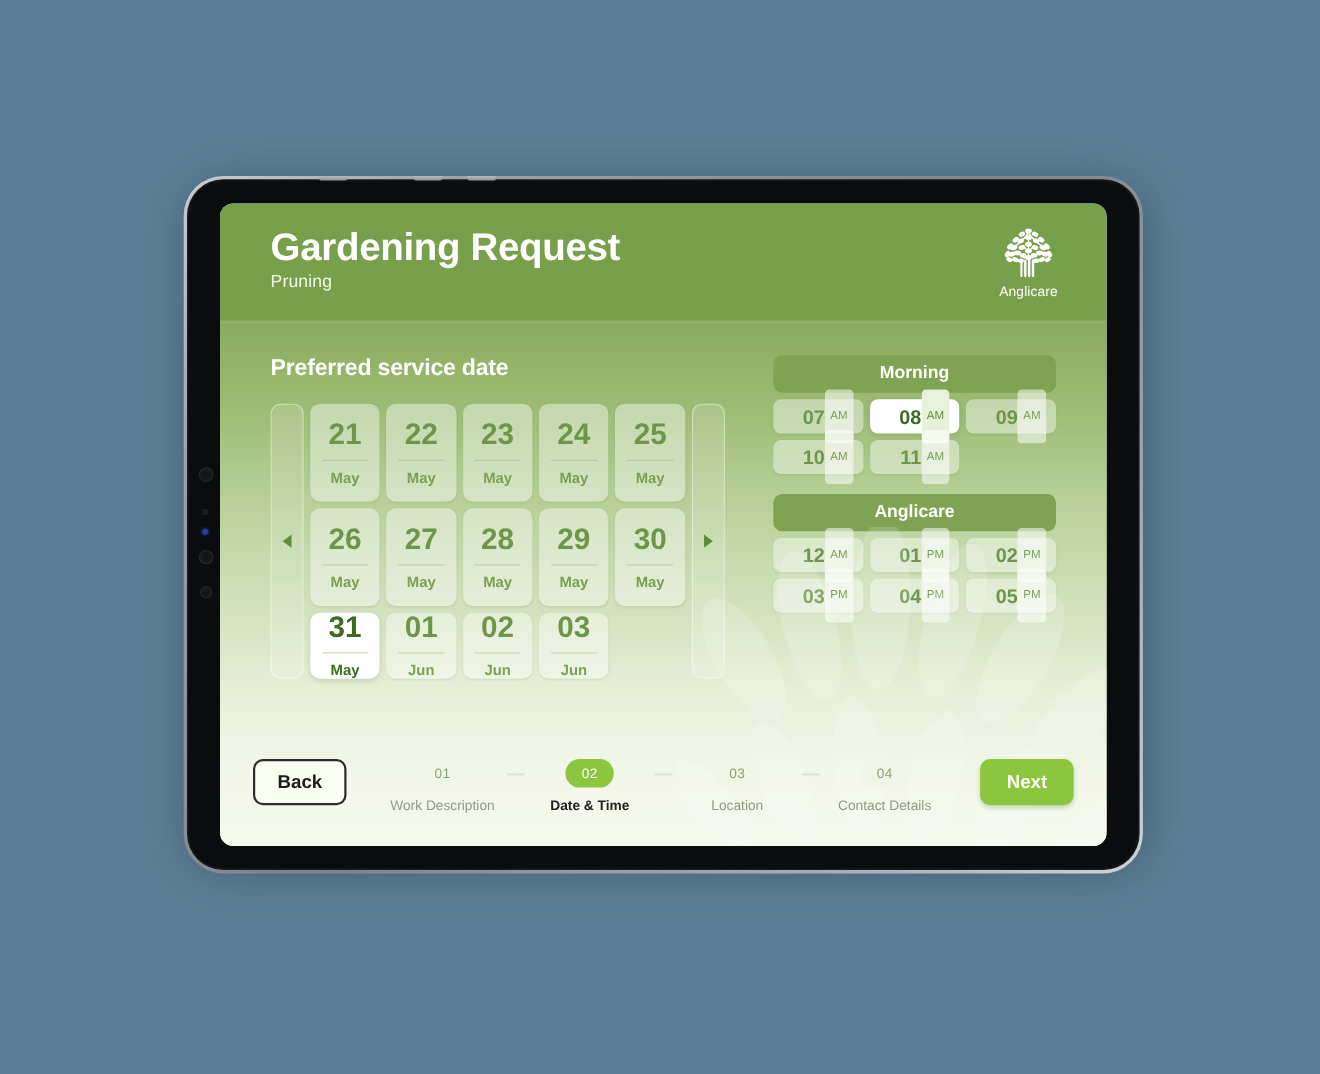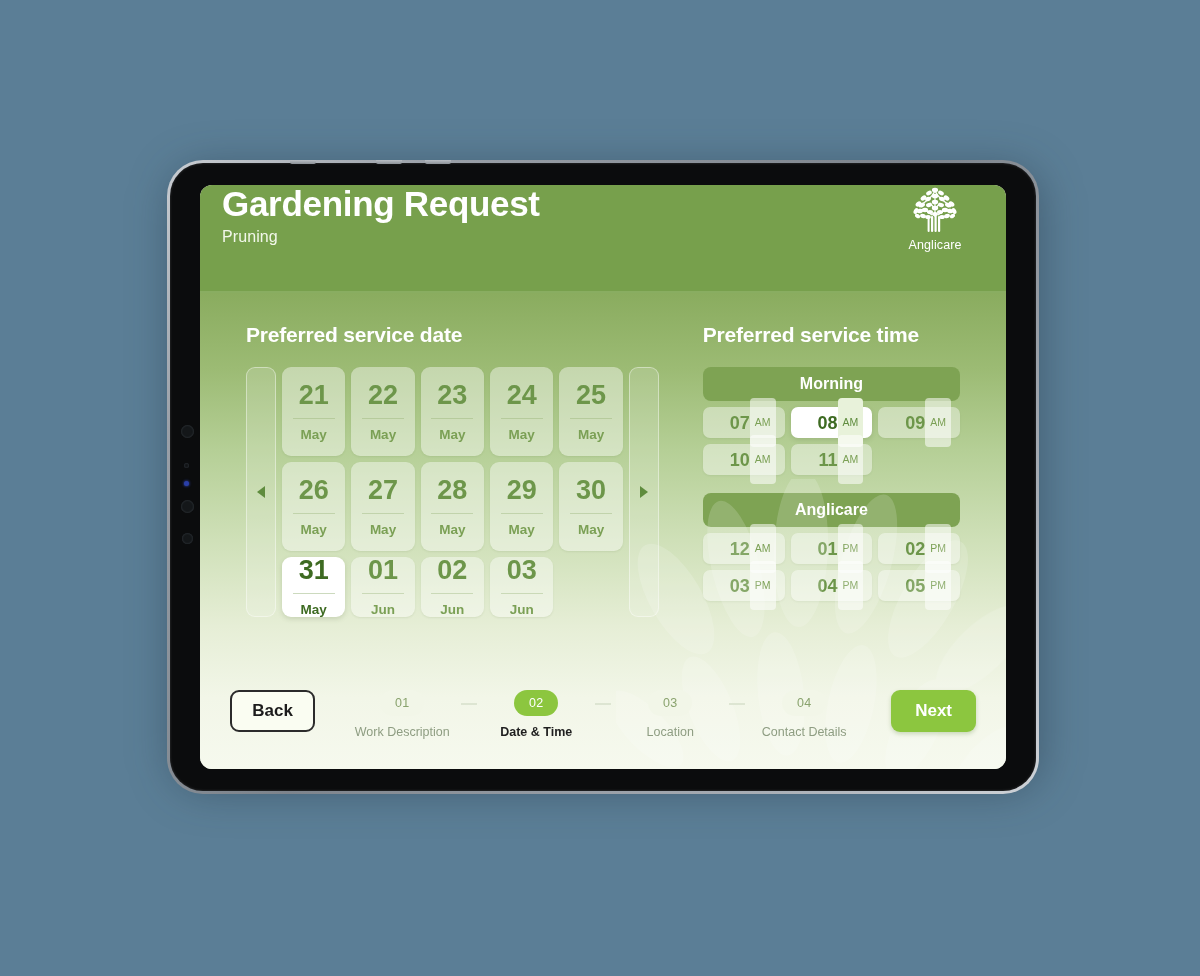--- a/index.html
+++ b/index.html
@@ -89,22 +89,23 @@
     flex-direction: column;
   }
 
   
   .header {
     flex: 0 0 auto;
     height: 108px;
     background: #77a04c;
     position: relative;
     display: flex;
+    align-items: center;
     justify-content: space-between;
-    padding: 0 28px 0 22px;
+    padding: 0 28px 0 46px;
     border-bottom: 2px solid #89ad61;
   }
   .header-titles { padding-bottom: 4px; }
   .app-title {
     color: #ffffff;
     font-size: 35px;
     font-weight: bold;
     letter-spacing: -0.3px;
     line-height: 1.1;
   }
@@ -545,21 +546,20 @@
                     <div class="mon">Jun</div>
                   </div>
                 </div>
               <div class="nav-arrow right">
                 <span class="tri"></span>
               </div>
             </div>
           </div>
 
           <div class="col-right">
-            <div class="section-title">Preferred service time</div>
             <div id="time-groups">
                 <div class="time-band">Morning</div>
                 <div class="slots">
                   <div class="slot">
                     <span class="hr">07</span>
                     <span class="mer">AM</span>
                   </div>
                   <div class="slot selected">
                     <span class="hr">08</span>
                     <span class="mer">AM</span>

